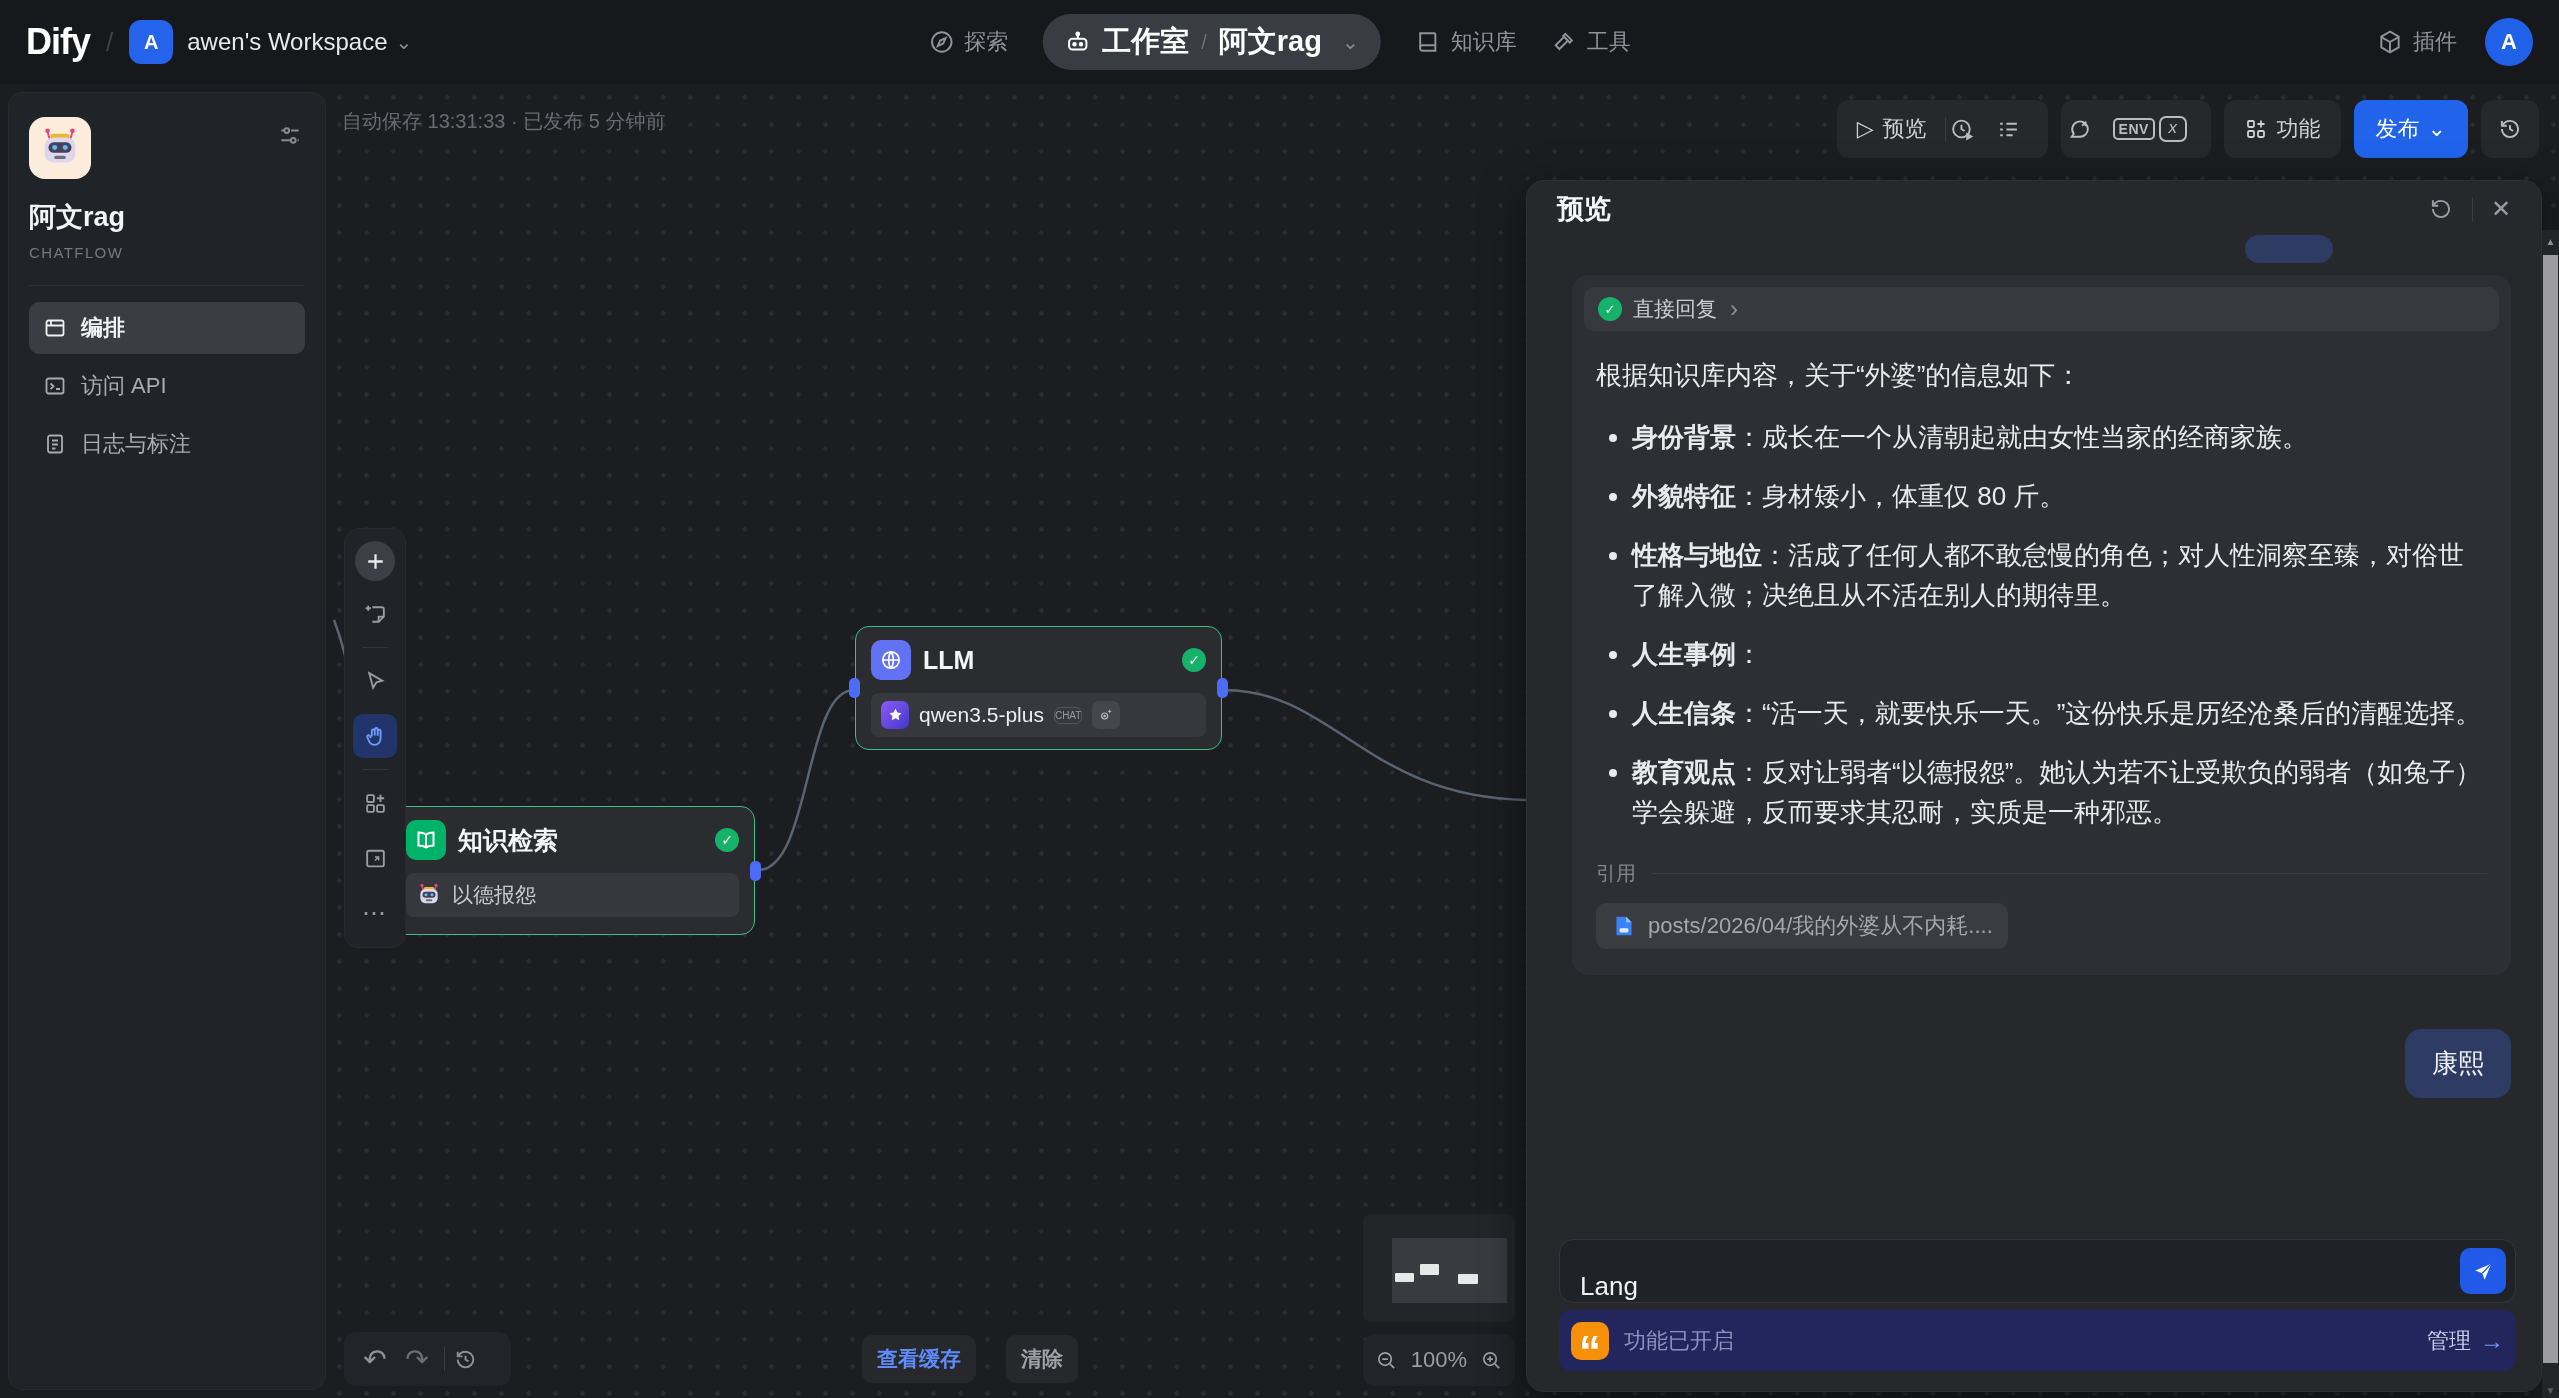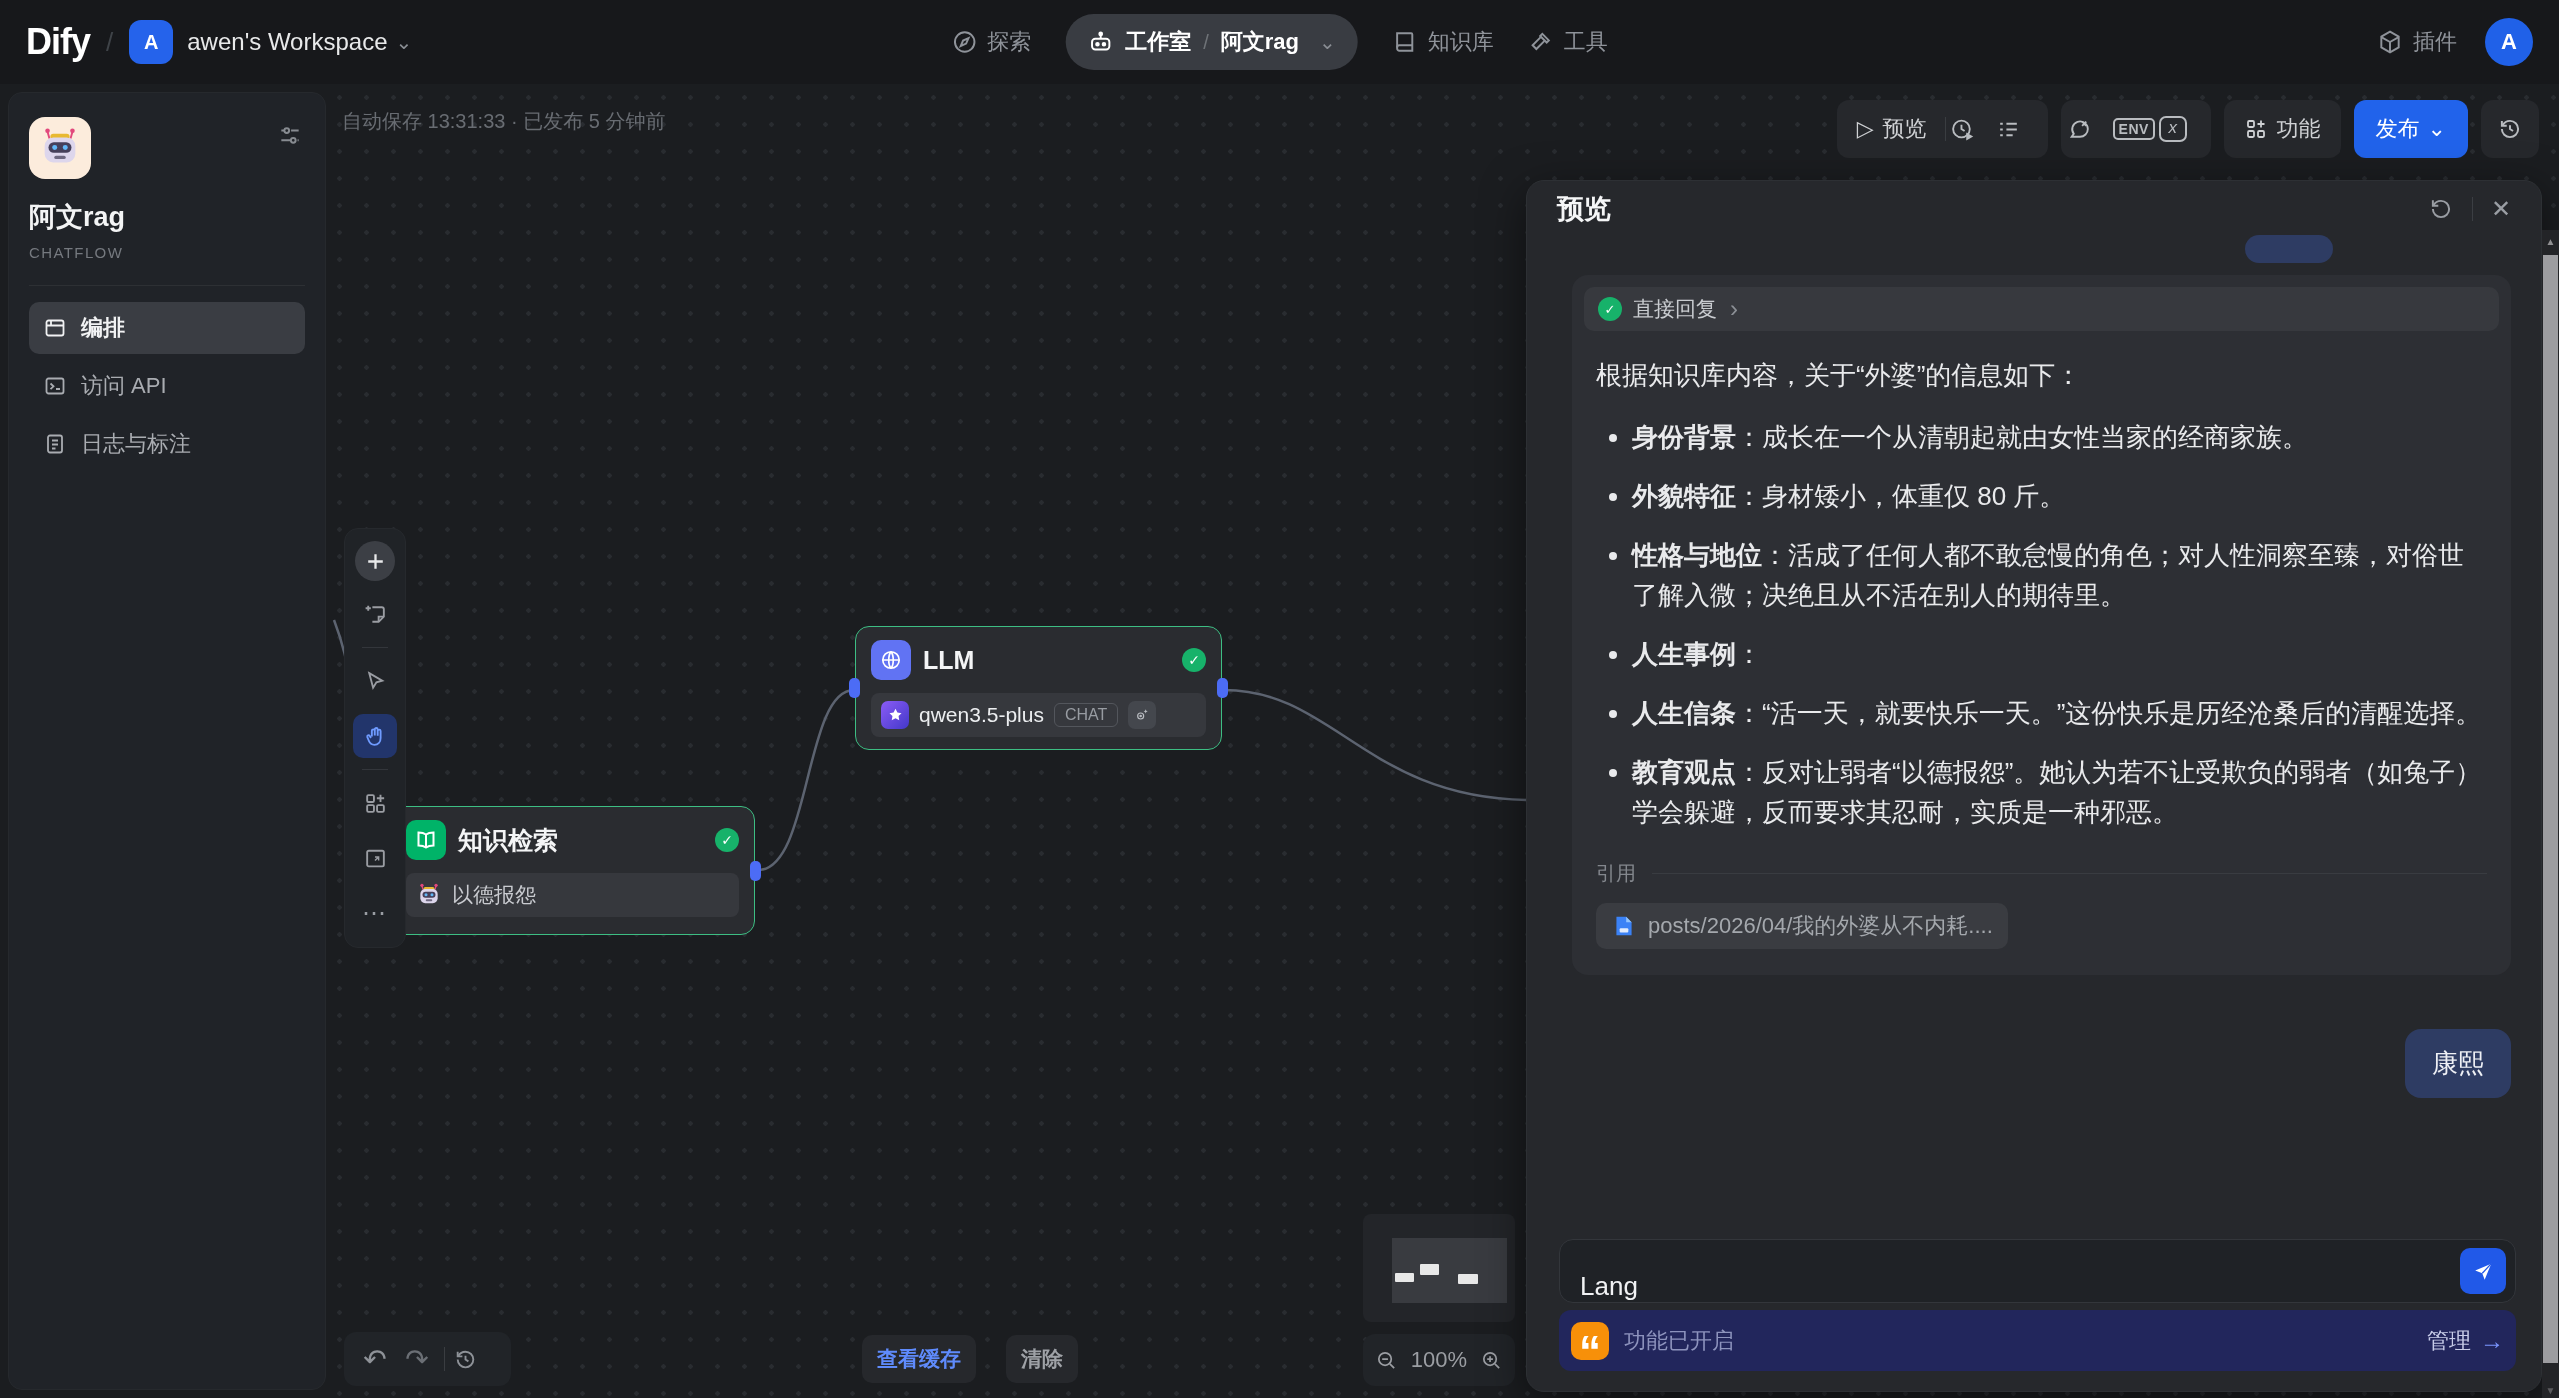--- a/index.html
+++ b/index.html
@@ -12,21 +12,21 @@
   .logo { font-size:36px; font-weight:800; color:#fff; letter-spacing:-1px; }
   .tb-slash { color:#3f4348; font-size:26px; margin:0 16px; }
   .ws-chip { display:flex; align-items:center; cursor:pointer; }
   .ws-avatar { width:44px; height:44px; border-radius:12px; background:#2563eb; color:#fff; font-size:20px; font-weight:700; display:flex; align-items:center; justify-content:center; }
   .ws-name { font-size:24px; color:#e8e9ea; margin-left:14px; }
   .chev { color:#8a8e94; font-size:20px; margin-left:8px; }
   .tb-center { position:absolute; left:50%; top:0; transform:translateX(-50%); height:84px; display:flex; align-items:center; gap:34px; }
   .nav-item { display:flex; align-items:center; gap:10px; color:#8f939a; font-size:22px; cursor:pointer; }
   .nav-item svg { width:26px; height:26px; }
   .studio-pill { display:flex; align-items:center; gap:12px; background:#393c42; border-radius:999px; height:56px; padding:0 22px; cursor:pointer; }
-  .studio-pill .strong { color:#fff; font-weight:700; font-size:22px; }
+  .studio-pill .strong { color:#fff; font-weight:700; font-size:29px; }
   .studio-pill .pslash { color:#6f7378; font-size:20px; }
   .tb-right { margin-left:auto; display:flex; align-items:center; gap:28px; }
   .user-avatar { width:48px; height:48px; border-radius:50%; background:#2061e8; color:#fff; font-size:22px; font-weight:700; display:flex; align-items:center; justify-content:center; cursor:pointer; }
 
   
   .sidebar { position:absolute; left:8px; top:92px; bottom:8px; width:318px; background:#202328; border:1px solid #26292d; border-radius:14px; padding:24px 20px; z-index:10; }
   .app-icon { width:62px; height:62px; border-radius:16px; background:#fcecdc; display:flex; align-items:center; justify-content:center; }
   .cfg-icon { position:absolute; right:22px; top:30px; color:#878b91; cursor:pointer; }
   .app-name { font-size:27px; font-weight:700; color:#f3f4f5; margin-top:20px; }
   .app-type { font-size:15px; color:#75797f; letter-spacing:1.4px; margin-top:9px; }
@@ -63,21 +63,21 @@
   .edges path { stroke:#5c6370; stroke-width:2.5; fill:none; }
 
   .node { position:absolute; background:#2a2c30; border:1.5px solid #3dbe83; border-radius:14px; padding:13px 15px; cursor:pointer; }
   .node-head { display:flex; align-items:center; }
   .node-ic { width:40px; height:40px; border-radius:10px; display:flex; align-items:center; justify-content:center; color:#fff; }
   .node-ic svg { width:24px; height:24px; }
   .node-title { font-size:25px; font-weight:700; color:#f4f5f6; margin-left:12px; flex:1; }
   .ok-badge { width:24px; height:24px; border-radius:50%; background:#17b26a; color:#fff; font-size:14px; font-weight:700; display:flex; align-items:center; justify-content:center; }
   .node-pill { margin-top:13px; height:44px; background:#36383d; border-radius:8px; display:flex; align-items:center; gap:10px; padding:0 10px; }
   .pill-text { font-size:21px; color:#c9cbd0; }
-  .chat-badge { font-size:16px; color:#989ca2; border:1px solid #53565c; border-radius:6px; padding:2px 10px; }
+  .chat-badge { font-size:10px; color:#989ca2; border:1px solid #53565c; border-radius:6px; padding:2px 0; }
   .vision-chip { width:28px; height:28px; border-radius:7px; background:#44474d; display:flex; align-items:center; justify-content:center; color:#b9bcc1; }
   .qwen-ic { width:28px; height:28px; border-radius:7px; background:linear-gradient(135deg,#8b5cf6,#4338ca); display:flex; align-items:center; justify-content:center; color:#fff; }
   .port { position:absolute; width:11px; height:20px; border-radius:5px; background:#4c6cf5; top:calc(50% - 10px); }
   .port-l { left:-7px; } .port-r { right:-7px; }
 
   .blc { position:absolute; left:18px; bottom:12px; height:54px; background:#212428; border-radius:12px; display:flex; align-items:center; padding:0 12px; gap:4px; }
   .blc .u { font-size:28px; color:#8e9298; width:38px; text-align:center; cursor:pointer; }
   .blc .dim { color:#6b6f75; }
   .cachebtns { position:absolute; left:536px; bottom:15px; display:flex; gap:30px;font-weight:bold; }
   .cache-btn { height:48px; background:#26282c; border-radius:10px; display:flex; align-items:center; padding:0 15px; font-size:21px; cursor:pointer; }

